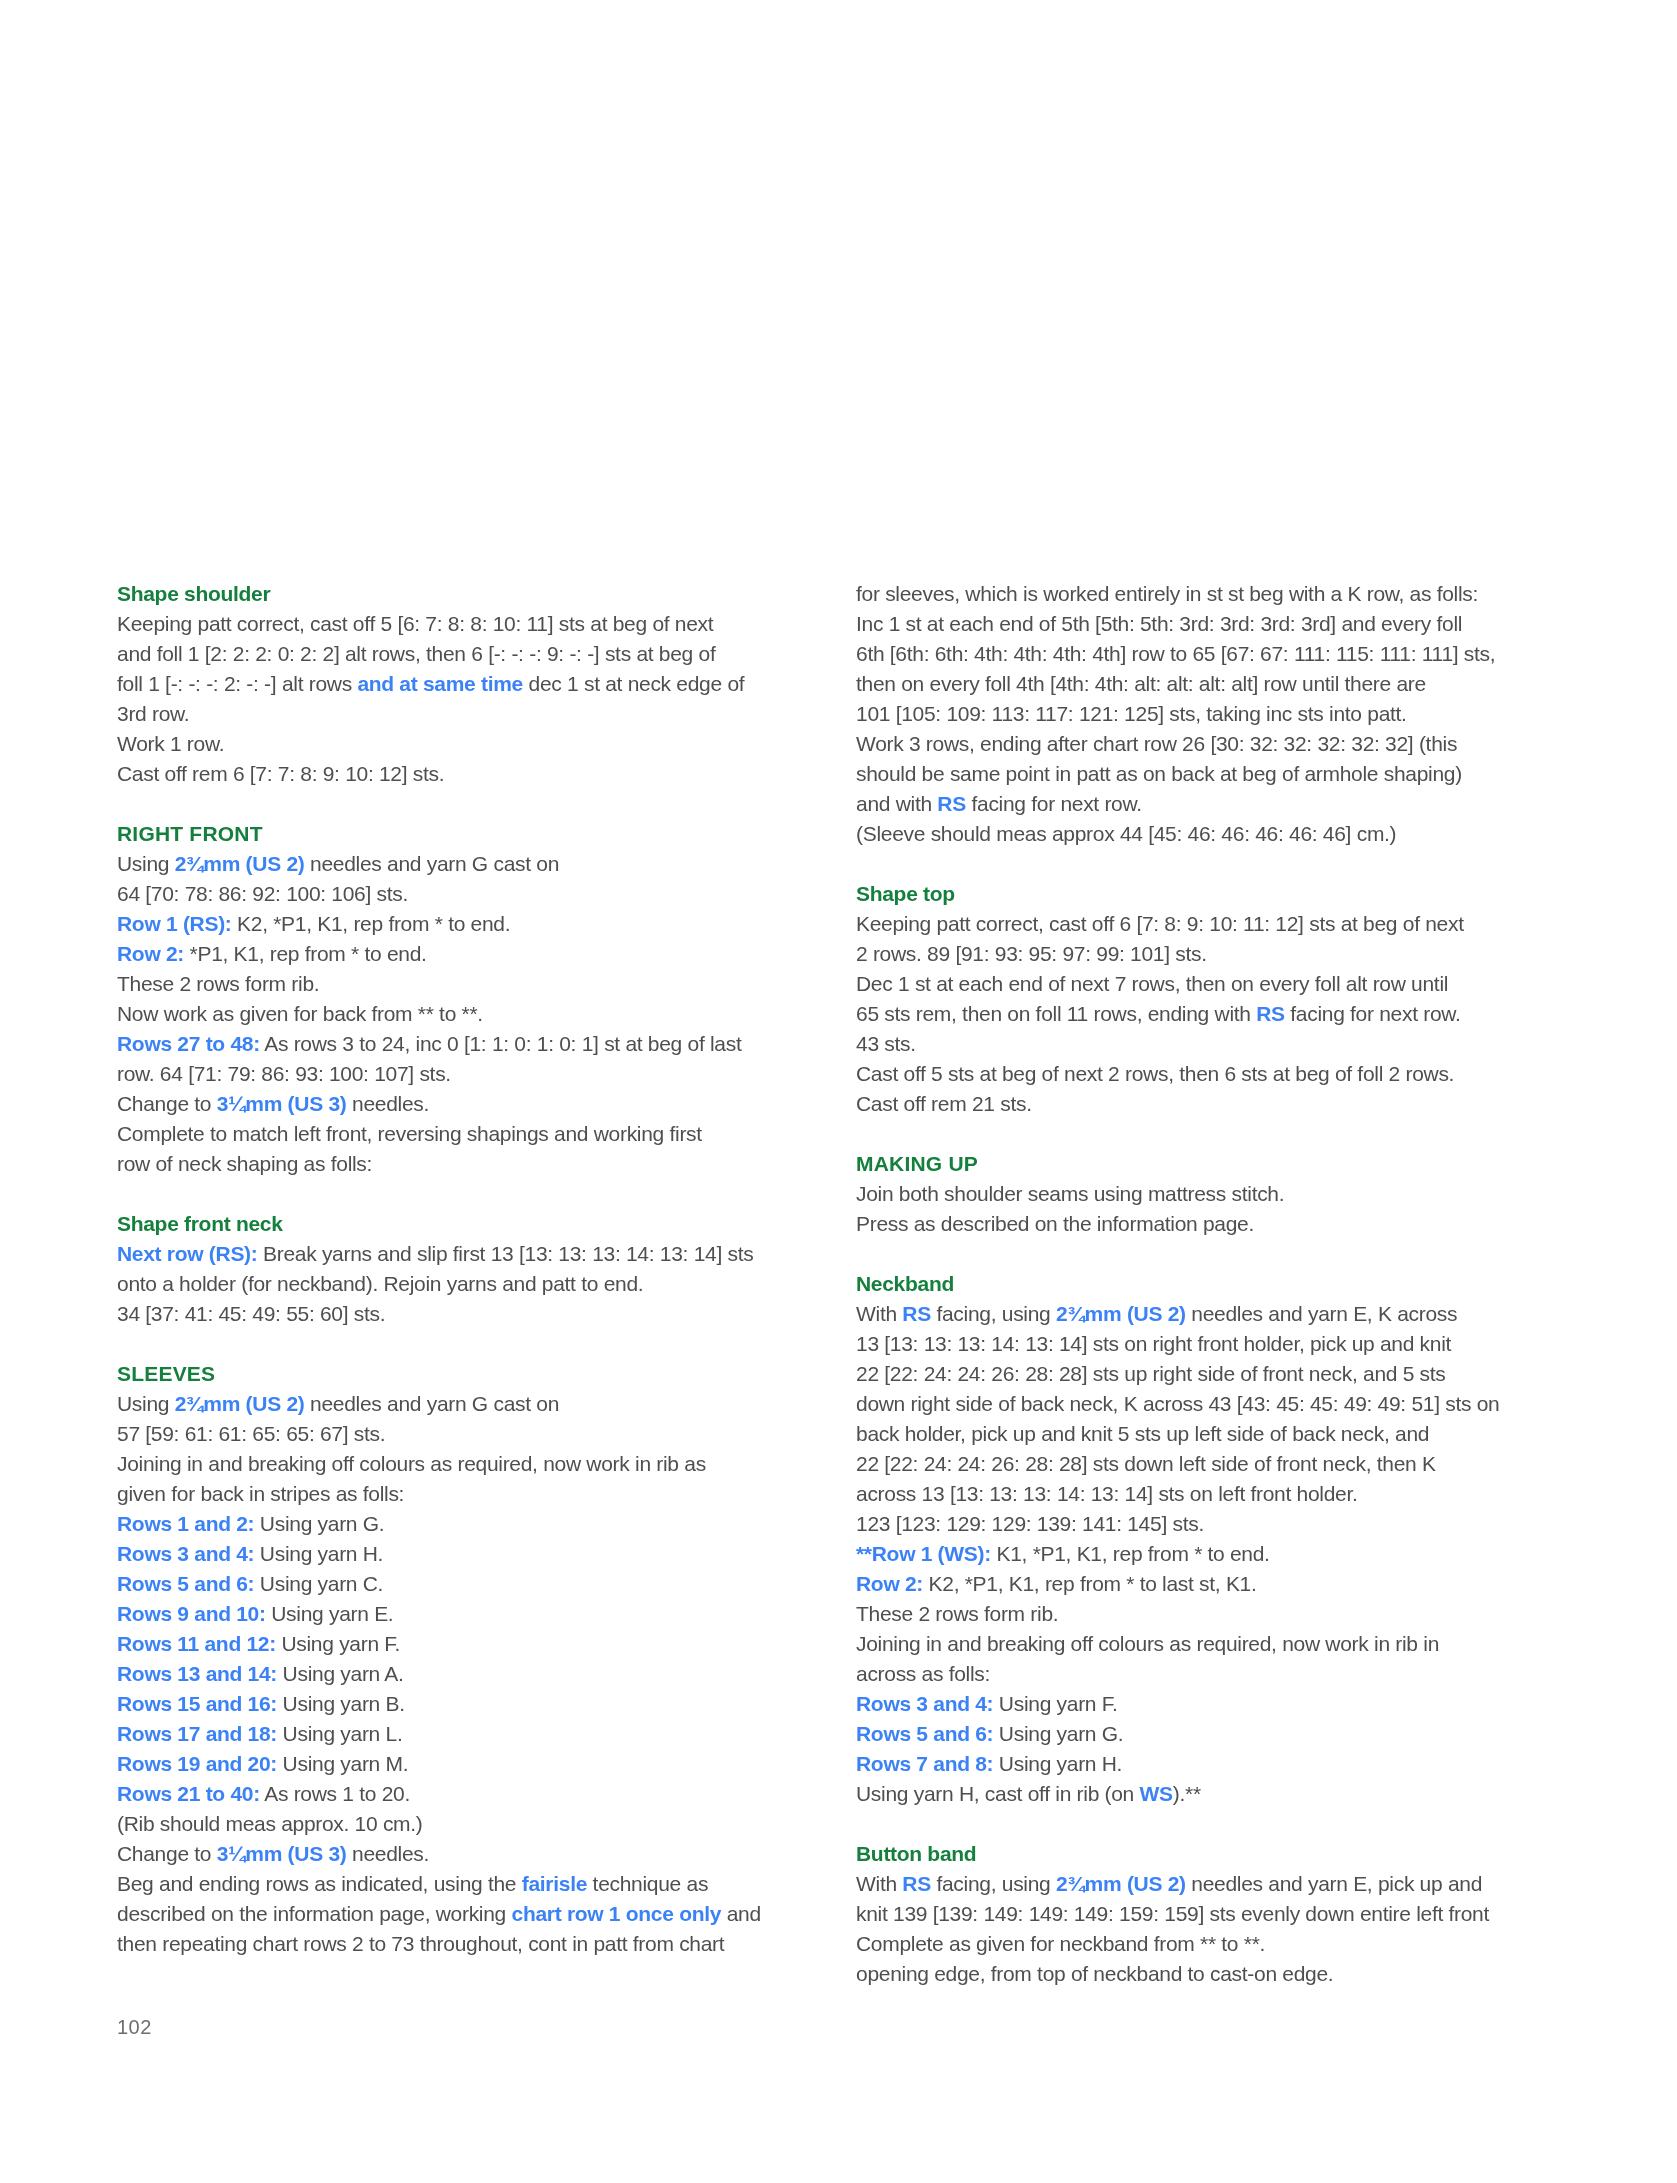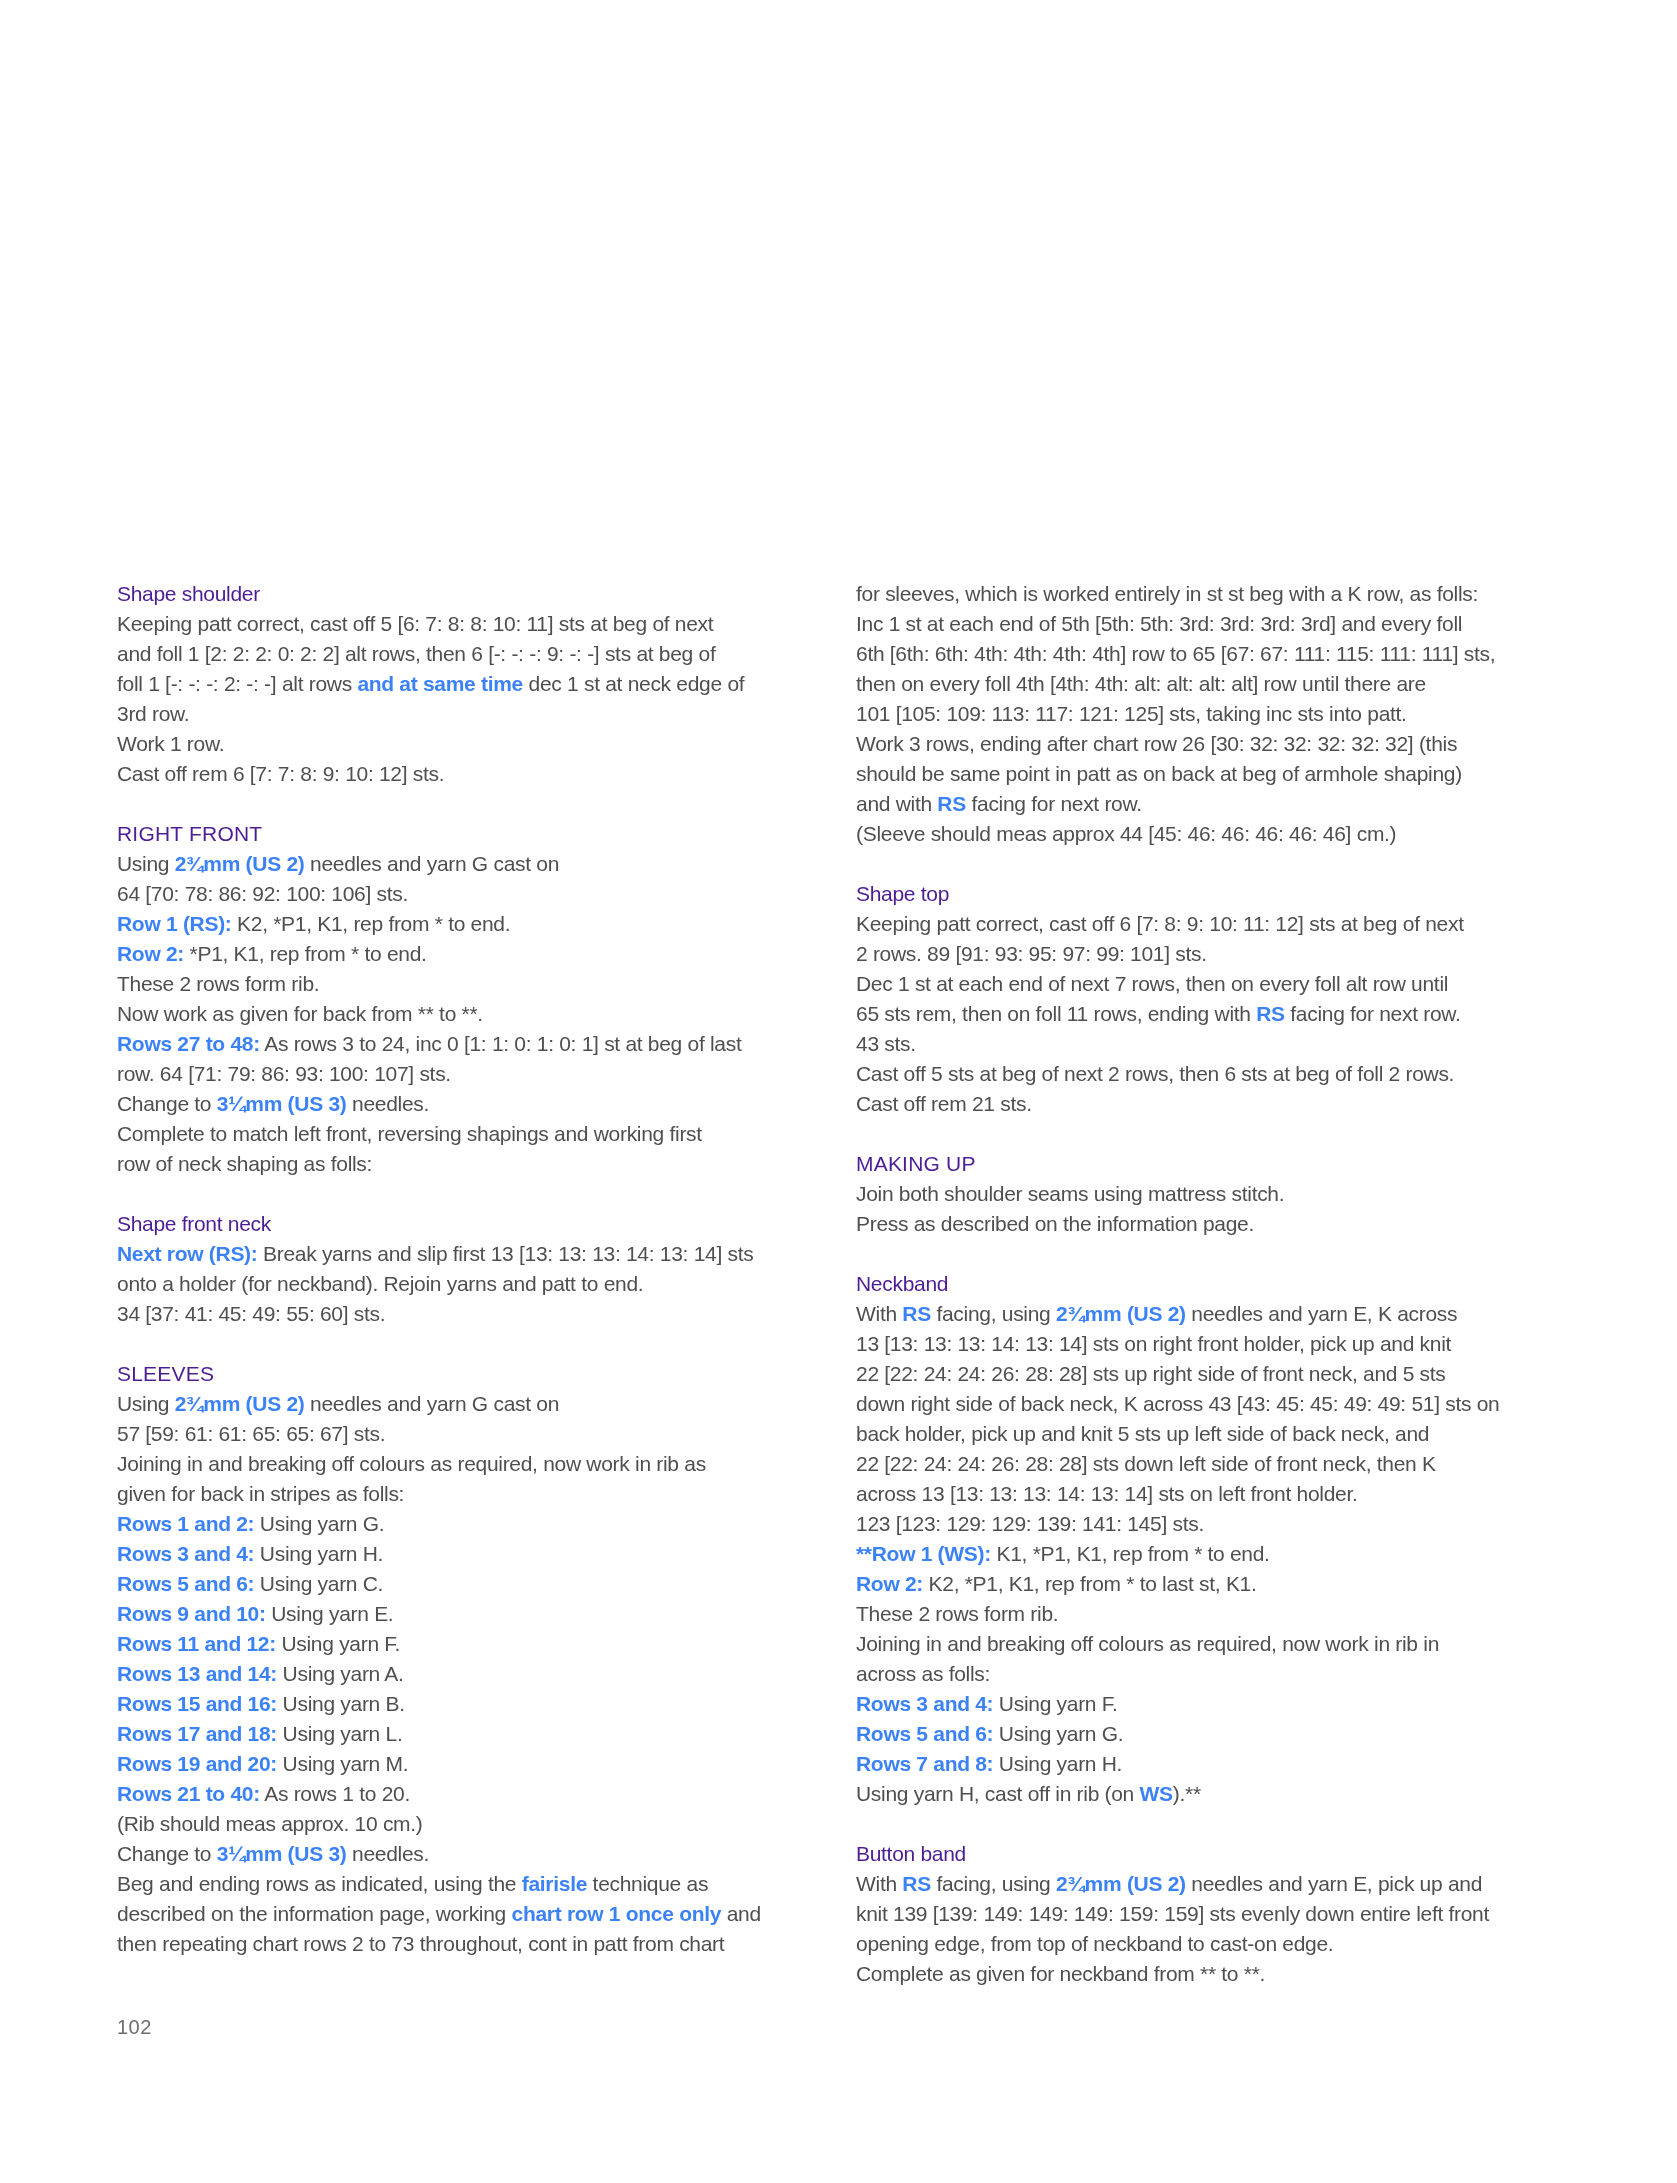--- a/index.html
+++ b/index.html
@@ -24,22 +24,22 @@
   .column-right { left: 856px; }
 
   .line, .head, .subhead {
     font-size: 21px;
     line-height: 30px;
     letter-spacing: -0.3px;
     white-space: nowrap;
     color: #4f4f4f;
   }
   .head, .subhead {
-    font-weight: normal;
-    color: #4c1d95;
+    font-weight: bold;
+    color: #15803d;
   }
   .head { letter-spacing: 0.2px; }
   .gap { margin-top: 30px; }
 
   .line .b {
     font-weight: bold;
     color: #3b82f6;
   }
   .footer {
     position: absolute;
@@ -135,18 +135,18 @@
       <div class="line"><span>These 2 rows form rib.</span></div>
       <div class="line"><span>Joining in and breaking off colours as required, now work in rib in</span></div>
       <div class="line"><span>across as folls:</span></div>
       <div class="line"><span class="b">Rows 3 and 4:</span><span> Using yarn F.</span></div>
       <div class="line"><span class="b">Rows 5 and 6:</span><span> Using yarn G.</span></div>
       <div class="line"><span class="b">Rows 7 and 8:</span><span> Using yarn H.</span></div>
       <div class="line"><span>Using yarn H, cast off in rib (on </span><span class="b">WS</span><span>).**</span></div>
       <div class="subhead gap"><span class="b">Button band</span></div>
       <div class="line"><span>With </span><span class="b">RS</span><span> facing, using </span><span class="b">2¾mm (US 2)</span><span> needles and yarn E, pick up and</span></div>
       <div class="line"><span>knit 139 [139: 149: 149: 149: 159: 159] sts evenly down entire left front</span></div>
+      <div class="line"><span>Complete as given for neckband from ** to **.</span></div>
       <div class="line"><span>opening edge, from top of neckband to cast-on edge.</span></div>
-      <div class="line"><span>Complete as given for neckband from ** to **.</span></div>
     </div>
   <div class="footer">102</div>
 </div>
 
 
 </body></html>

